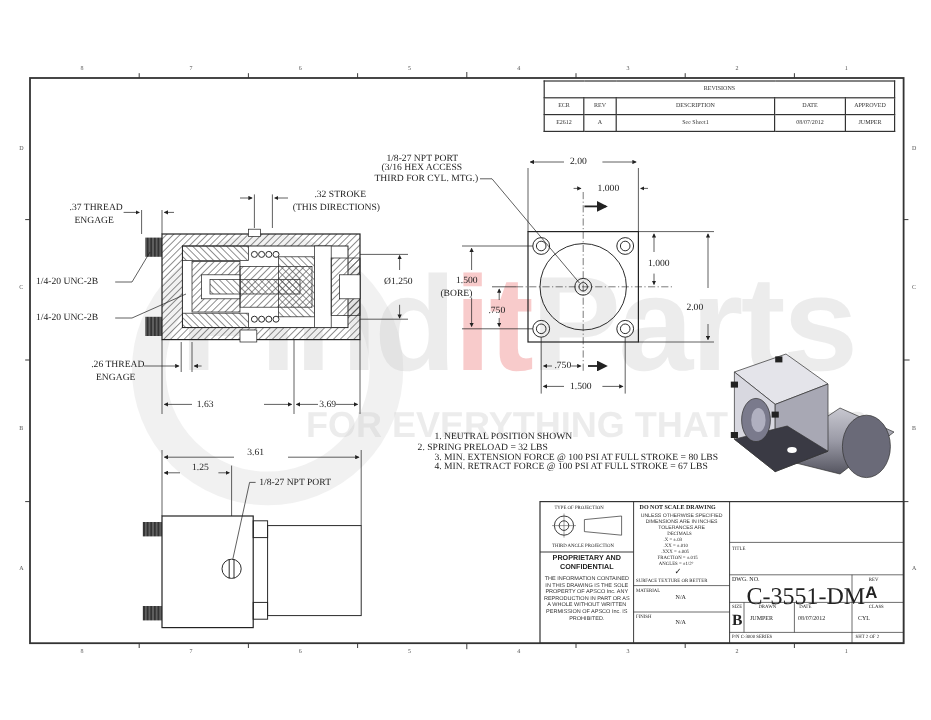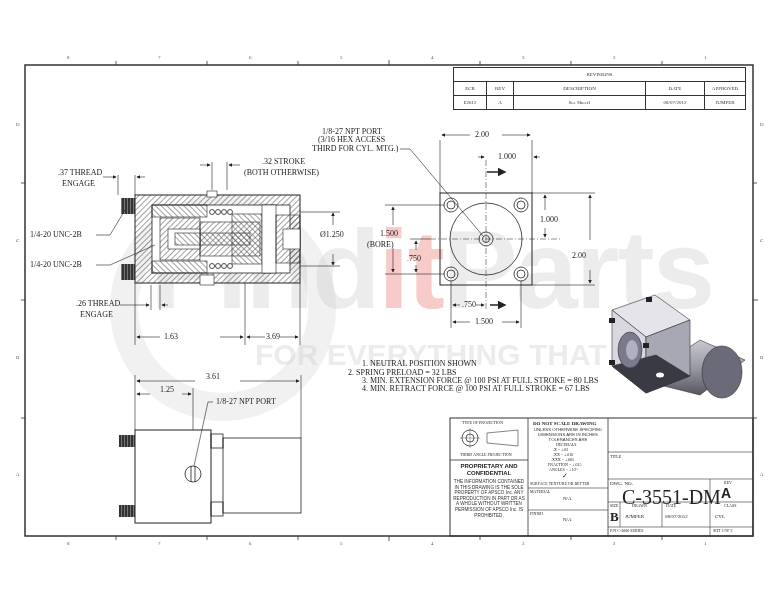--- a/index.html
+++ b/index.html
@@ -282,21 +282,21 @@
     <td>See Sheet1</td>
     <td>08/07/2012</td>
     <td>JUMPER</td>
   </tr>
 </tbody>
   </table>
 
 <div class="txt" style="left:58px; top:169px;text-align:center;">.37 THREAD</div>
 <div class="txt" style="left:62px; top:180px;">ENGAGE</div>
 <div class="txt" style="left:262px; top:158px;">.32 STROKE</div>
-<div class="txt" style="left:244px; top:169px;">(BOTH OTHERWISE)</div>
+<div class="txt" style="left:244px; top:169px;">(THIS DIRECTIONS)</div>
 <div class="txt" style="left:30px; top:231px;">1/4-20 UNC-2B</div>
 <div class="txt" style="left:30px; top:261px;">1/4-20 UNC-2B</div>
 <div class="txt" style="left:320px; top:231px;">Ø1.250</div>
 <div class="txt" style="left:320px; top:241px;padding-left:47px;">(BORE)</div>
 <div class="txt" style="left:76px; top:300px;">.26 THREAD</div>
 <div class="txt" style="left:80px; top:311px;">ENGAGE</div>
 <div class="txt" style="left:164px; top:333px;">1.63</div>
 <div class="txt" style="left:266px; top:333px;">3.69</div>
 
 <div class="txt" style="left:322px; top:128px;">1/8-27 NPT PORT</div>

